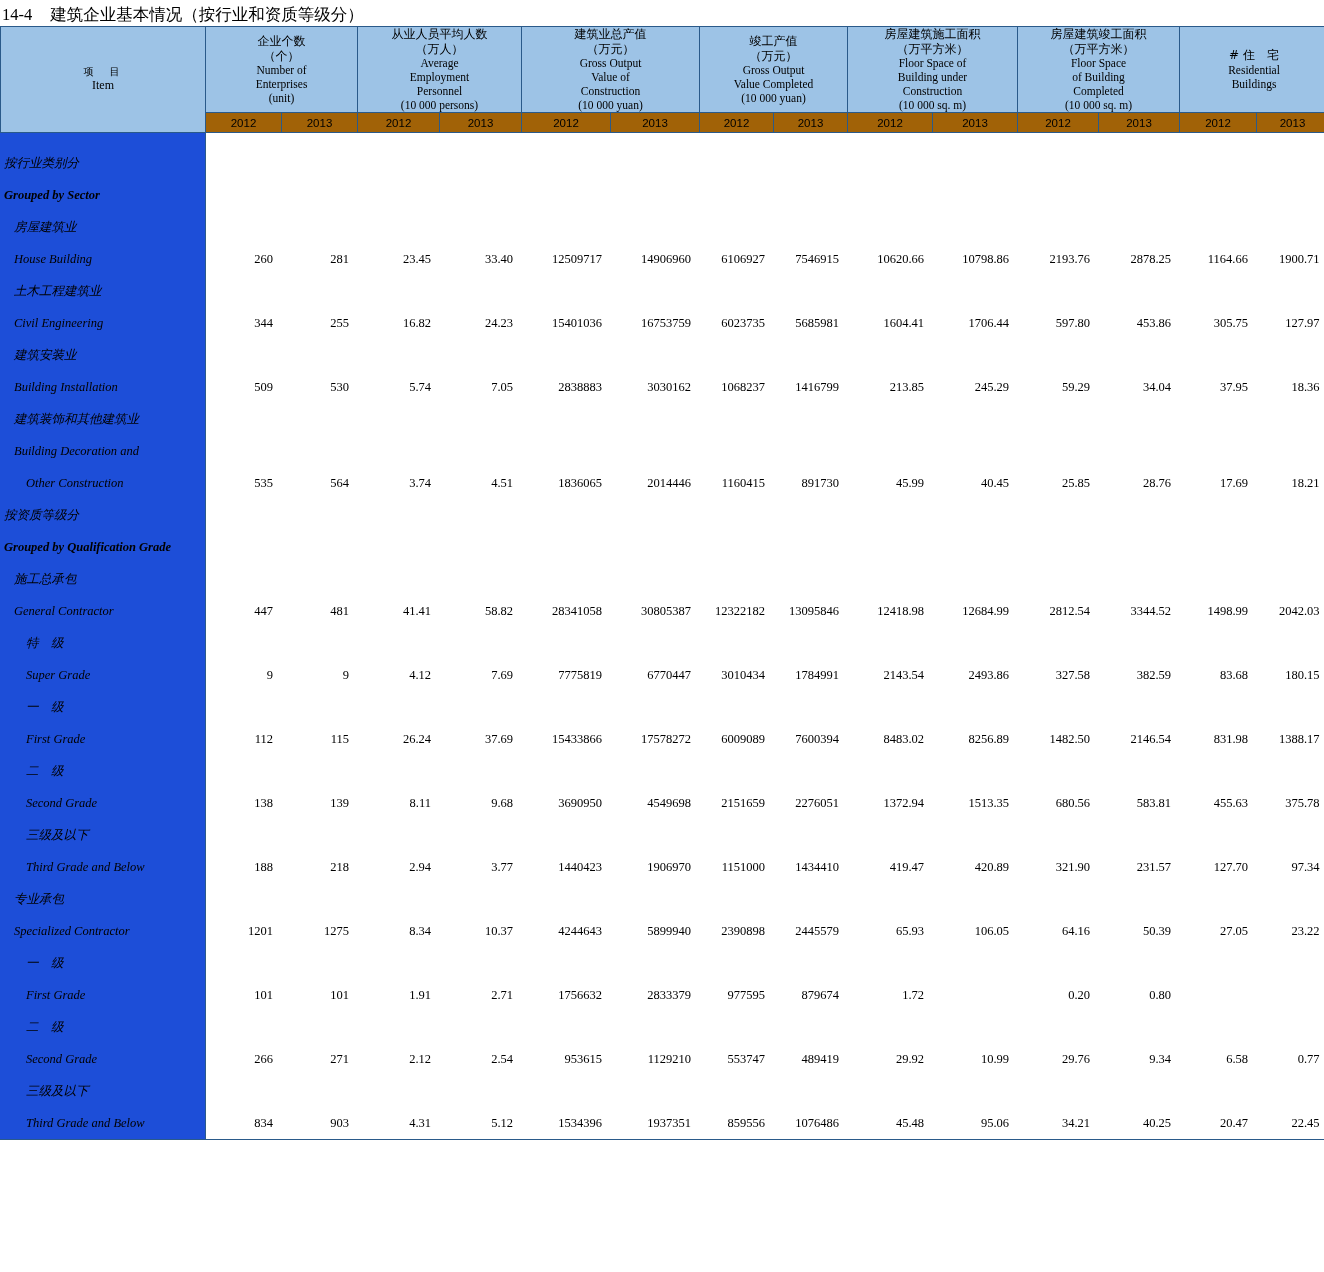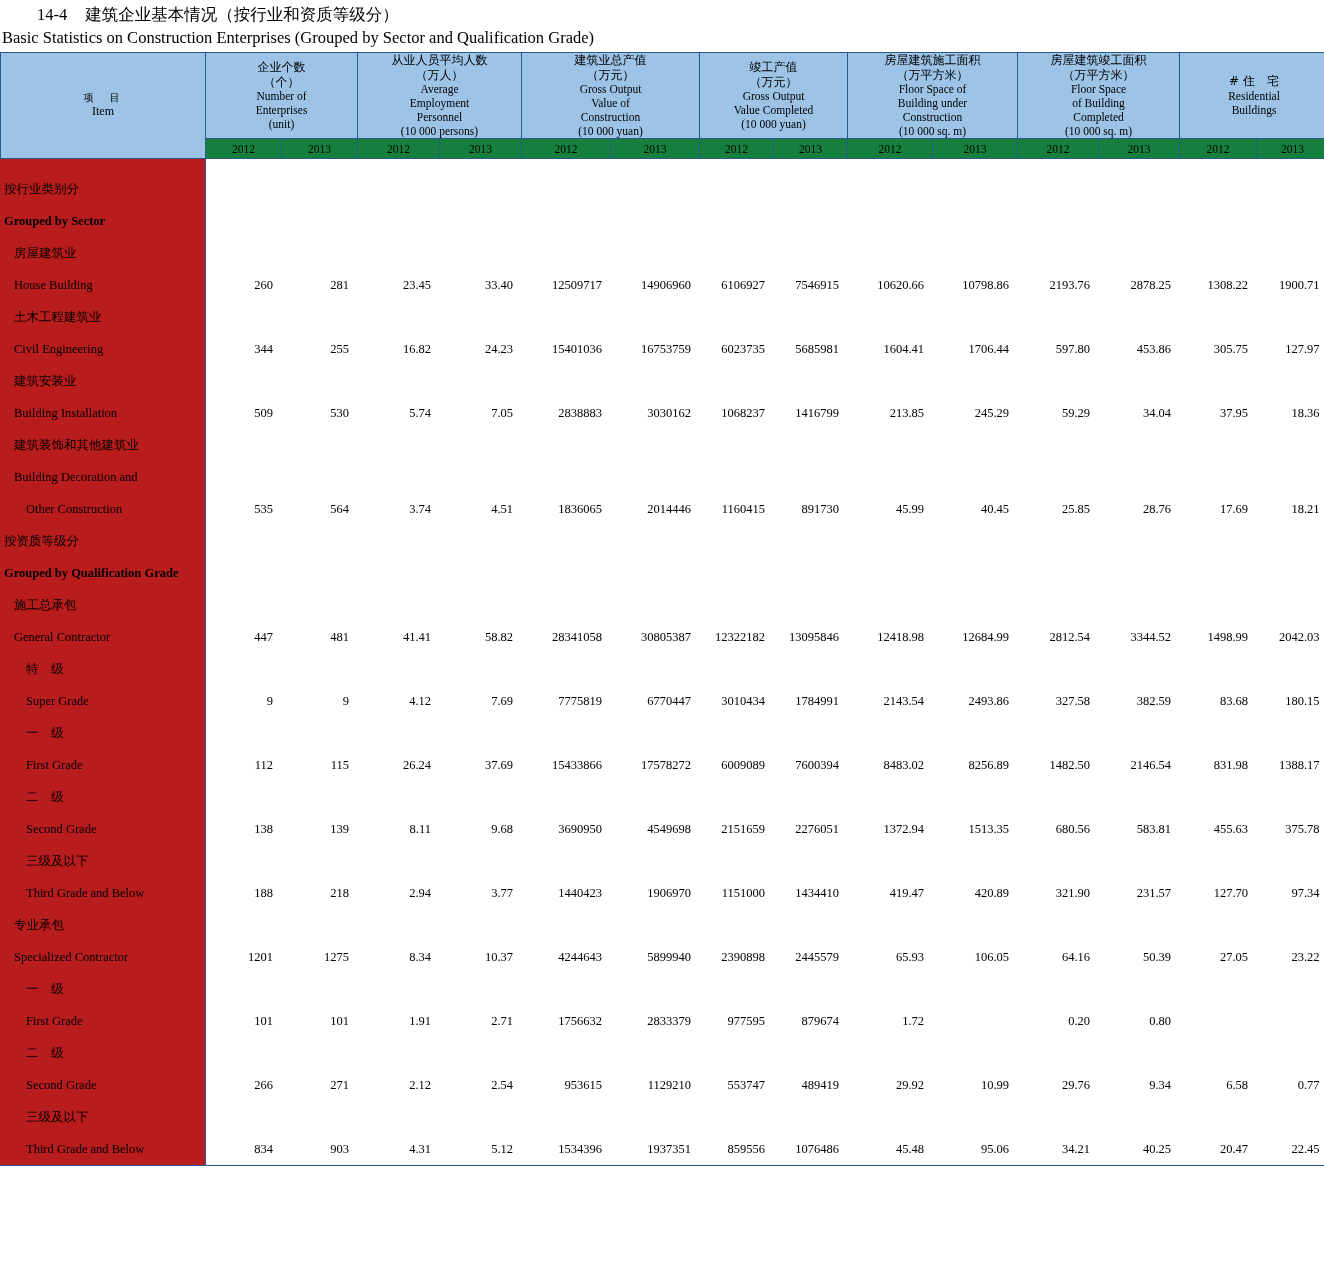--- a/index.html
+++ b/index.html
@@ -18,21 +18,20 @@
     position: relative;
     width: 1324px;
     height: 1272px;
   }
   .title-cn {
     font-family: "DejaVu Sans", sans-serif;
     font-size: 16.5px;
     padding: 4px 16px 0 2px;
     letter-spacing: 0px;
     white-space: nowrap;
-    margin-left: 35px;
   }
   .title-cn .num {
     font-family: "Liberation Serif", serif;
   }
   .title-cn .gap {
     display: inline-block;
     width: 18px;
   }
   .title-en {
     font-family: "Liberation Serif", serif;
@@ -69,37 +68,38 @@
     font-size: 11.5px;
   }
   .hdr-item .cn {
     font-size: 10px;
     letter-spacing: 3px;
   }
   .hdr-item .en {
     font-size: 12px;
   }
   .yr {
-    background: #15803d;
+    background: #a16207;
     text-align: center;
     font-size: 11.5px;
     height: 19px;
-    font-family: Liberation Serif, serif;
+    font-family: Liberation Sans, sans-serif;
   }
   
   .label-col {
-    background: #b91c1c;
+    background: #1d4ed8;
     font-size: 12.5px;
     height: 32px;
     padding: 0 0 0 4px;
     white-space: nowrap;
     border-left: 1px solid #2a5a8a;
     border-right: 1px solid #2a5a8a;
     border-top: none;
     border-bottom: none;
+    font-style: italic;
   }
   .num-cell {
     text-align: right;
     padding: 0 8px 0 2px;
     font-size: 12.5px;
     height: 32px;
     border: none;
     font-family: "Liberation Serif", serif;
     white-space: nowrap;
   }
@@ -130,21 +130,20 @@
   .spacer-row td { height: 14px; }
 </style>
 </head>
 <body>
 
 <div class="page">
 
   <div class="title-cn">
     <span class="num">14-4</span><span class="gap"></span><span>建筑企业基本情况（按行业和资质等级分）</span>
   </div>
-  <div class="title-en">Basic Statistics on Construction Enterprises (Grouped by Sector and Qualification Grade)</div>
 
   <table class="main">
     <colgroup>
       <col style="width:205px">
       <col style="width:76px">
         <col style="width:76px">
       <col style="width:82px">
         <col style="width:82px">
       <col style="width:89px">
         <col style="width:89px">
@@ -328,21 +327,21 @@
           <td class="num-cell">23.45</td>
           <td class="num-cell">33.40</td>
           <td class="num-cell">12509717</td>
           <td class="num-cell">14906960</td>
           <td class="num-cell">6106927</td>
           <td class="num-cell">7546915</td>
           <td class="num-cell">10620.66</td>
           <td class="num-cell">10798.86</td>
           <td class="num-cell">2193.76</td>
           <td class="num-cell">2878.25</td>
-          <td class="num-cell">1308.22</td>
+          <td class="num-cell">1164.66</td>
           <td class="num-cell" style="border-right: 1px solid rgb(42, 90, 138);">1900.71</td>
         </tr>
         <tr>
           <td class="label-col"><span class="lbl-cn ind1">土木工程建筑业</span></td>
           <td class="num-cell" style="border-left: 1px solid rgb(42, 90, 138);"></td>
           <td class="num-cell"></td>
           <td class="num-cell"></td>
           <td class="num-cell"></td>
           <td class="num-cell"></td>
           <td class="num-cell"></td>

